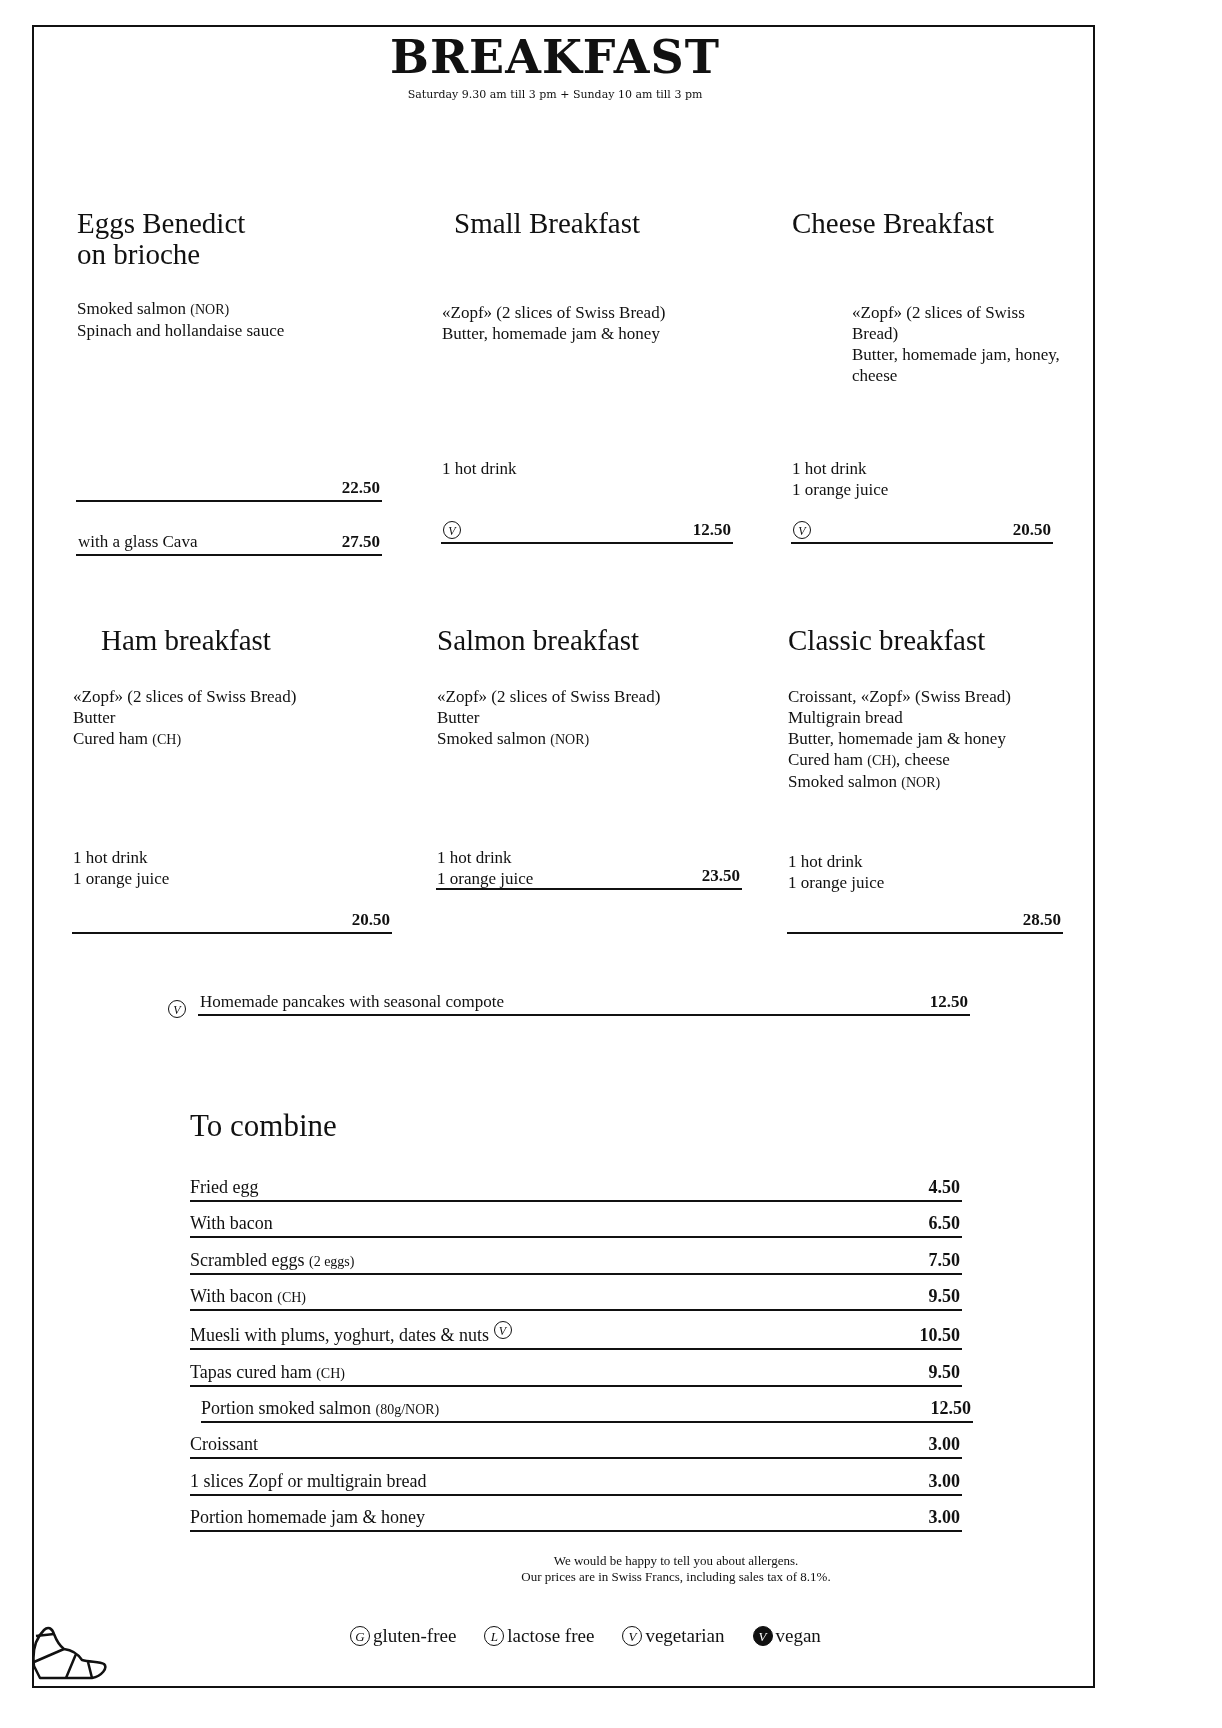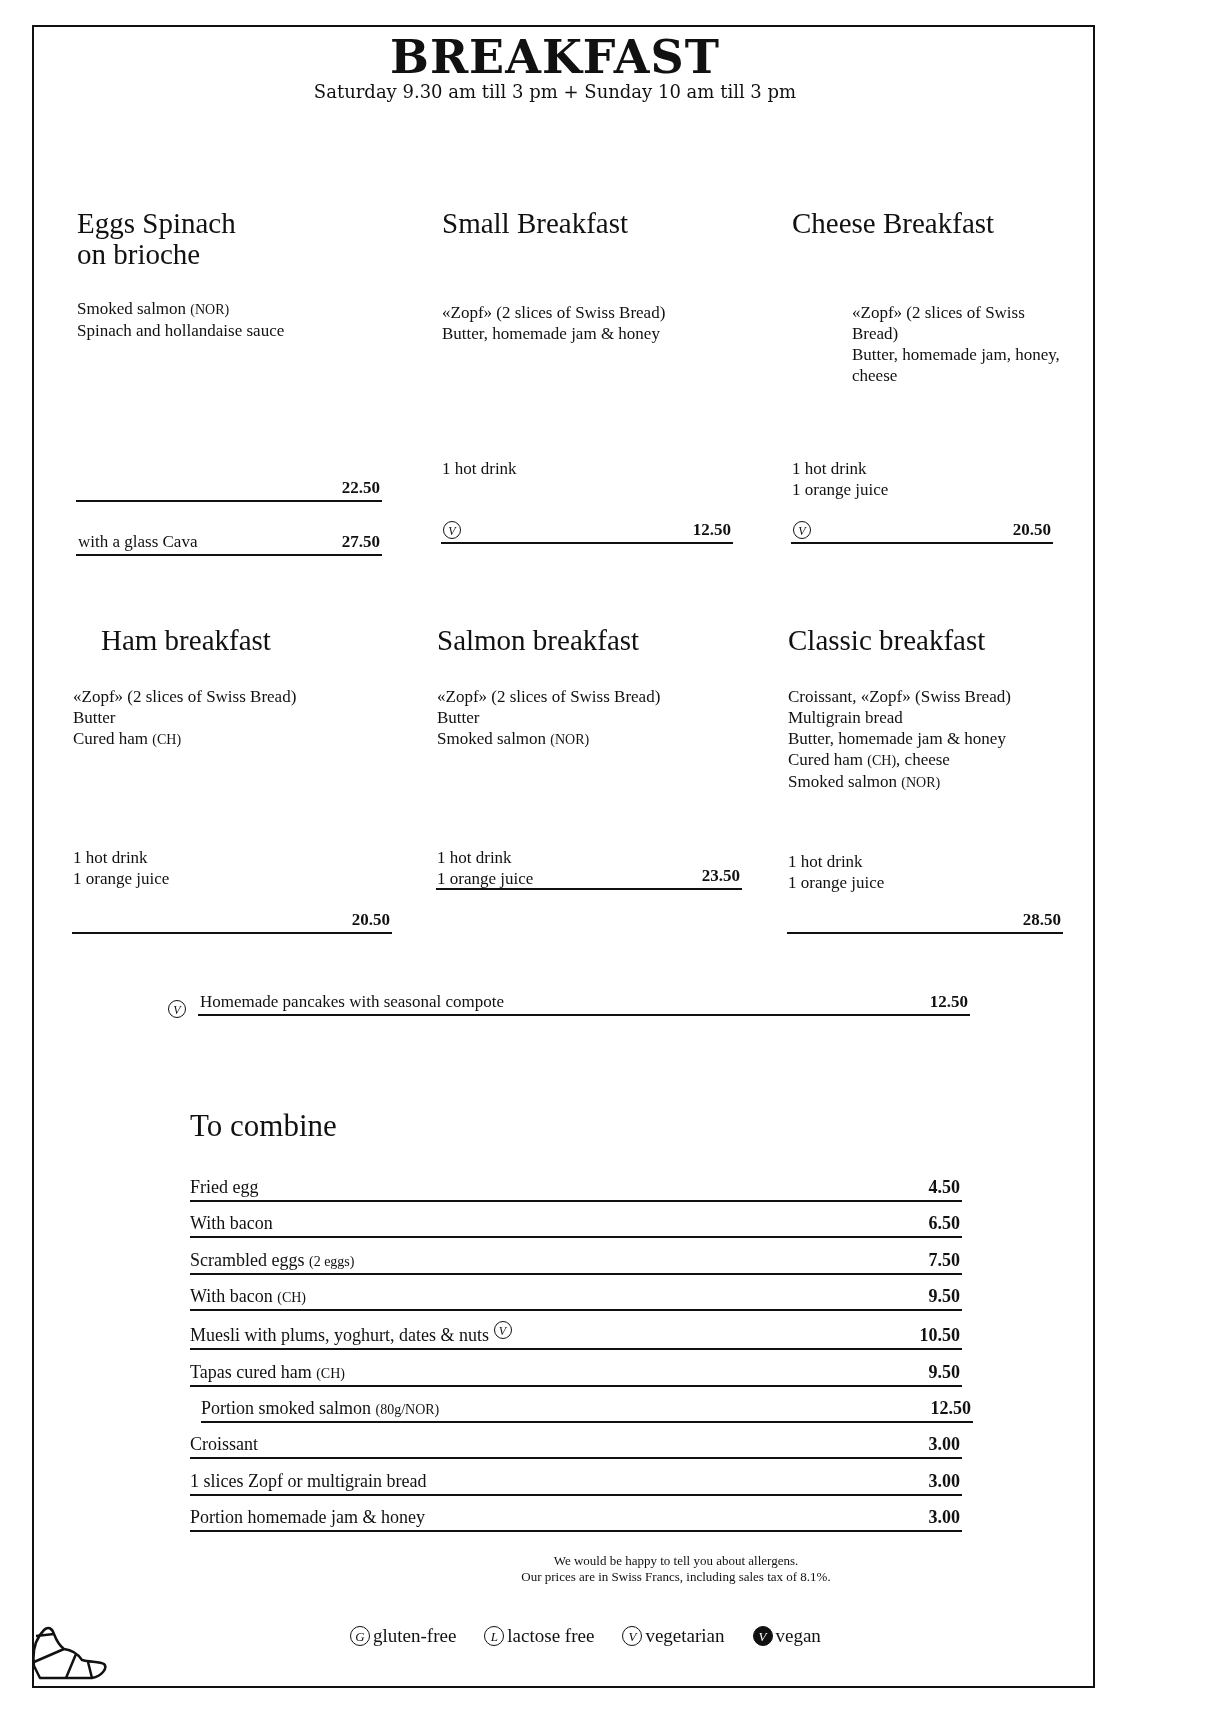--- a/index.html
+++ b/index.html
@@ -2,22 +2,22 @@
 <html><head>
 <meta charset="utf-8">
 <style>
   html, body { margin:0; padding:0; background:#fff; }
   body { width:1222px; height:1728px; position:relative; overflow:hidden;
          font-family:"DejaVu Serif", "Liberation Serif", serif; color:#111; }
   .frame { position:absolute; left:32px; top:25px; width:1063px; height:1663px;
            border:2px solid #111; box-sizing:border-box; }
   .title { position:absolute; left:0; width:1110px; top:30px; text-align:center;
            font-family:"DejaVu Serif", serif; font-weight:bold; font-size:46px; letter-spacing:1px; }
-  .subtitle { position:absolute; left:0; width:1110px; top:81px; text-align:center;
-              font-size:18px; }
+  .subtitle { position:absolute; left:0; width:1110px; top:88px; text-align:center;
+              font-size:11px; }
   .card { position:absolute; }
   .card h2 { margin:0; font-weight:normal; font-size:29px; line-height:31px;
              font-family:"Liberation Serif", serif; }
   .desc { position:absolute; font-size:17px; line-height:21px; font-family:"Liberation Serif", serif; }
   .desc div { white-space:nowrap; }
   .small { font-size:14px; }
   .priceline { position:absolute; border-bottom:2.5px solid #111; height:26px; font-family:"Liberation Serif", serif;
                font-size:17px; }
   .priceline .lbl { position:absolute; left:2px; bottom:2px; }
   .priceline .val { position:absolute; right:2px; bottom:2px; font-weight:bold; }
@@ -39,36 +39,36 @@
 <body>
 
 <div class="frame"></div>
 
 <div class="title">BREAKFAST</div>
 <div class="subtitle">Saturday 9.30 am till 3 pm + Sunday 10 am till 3 pm</div>
 
 <div id="cards">
     <div class="card" style="left: 77px; top: 208px;">
       <h2>
-        <div>Eggs Spinach</div>
+        <div>Eggs Benedict</div>
         <div>on brioche</div>
       </h2>
     </div>
     <div class="desc" style="left: 77px; top: 298px;">
       <div><span>Smoked salmon </span><span class="small">(NOR)</span></div>
       <div><span>Spinach and hollandaise sauce</span></div>
     </div>
     <div class="priceline" style="left: 76px; top: 474px; width: 306px; font-family: Liberation Serif, serif;">
       <span class="val">22.50</span>
     </div>
     <div class="priceline" style="left: 76px; top: 528px; width: 306px;">
       <span class="lbl">with a glass Cava</span>
       <span class="val">27.50</span>
     </div>
-    <div class="card" style="left: 442px; top: 208px; text-align: right;">
+    <div class="card" style="left: 454px; top: 208px; text-align: right;">
       <h2>
         <div>Small Breakfast</div>
       </h2>
     </div>
     <div class="desc" style="left: 442px; top: 302px;">
       <div><span>«Zopf» (2 slices of Swiss Bread)</span></div>
       <div><span>Butter, homemade jam &amp; honey</span></div>
     </div>
     <div class="desc" style="left: 442px; top: 458px;">
       <div>1 hot drink</div>

